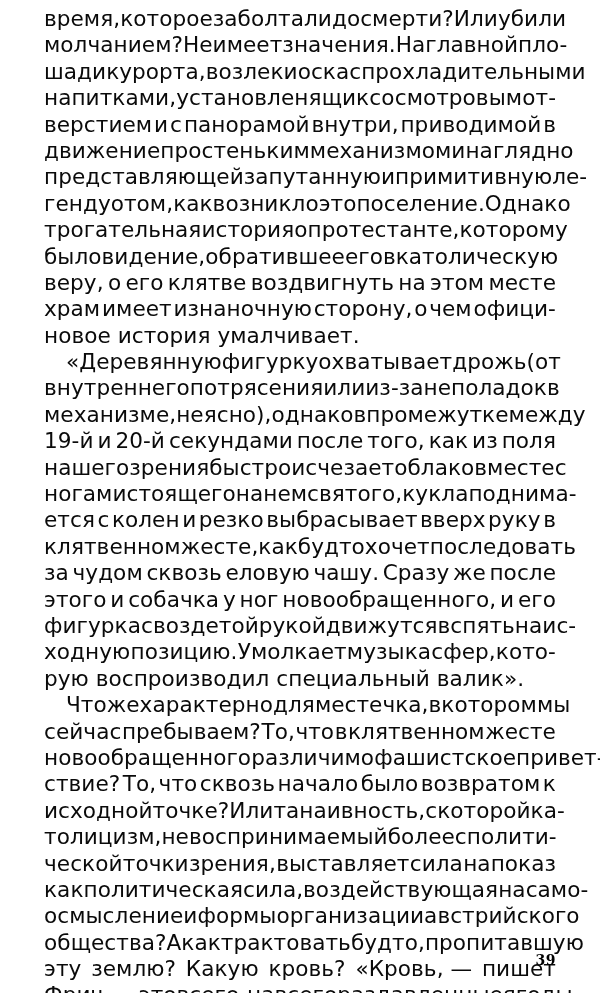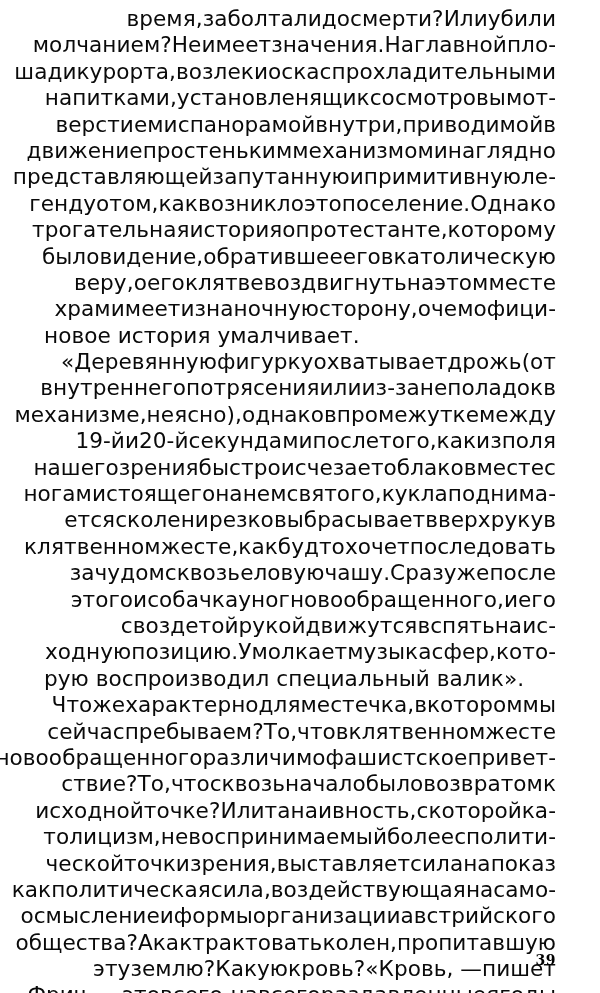--- a/index.html
+++ b/index.html
@@ -47,21 +47,21 @@
     font-size: 21.6px;
     letter-spacing: 0.05px;
     white-space: nowrap;
     font-weight: 400;
     
   }
 
   
   .line.just {
     display: flex;
-    justify-content: flex-end;
+    justify-content: space-between;
     white-space: normal;
   }
   .line.just > span {
     white-space: pre;
   }
 
   
   .line.last {
     display: block;
     text-align: left;
@@ -89,20 +89,21 @@
 </style>
 </head>
 <body style="background: rgb(255, 255, 255); color: rgb(10, 10, 10);">
 
 <div id="page" style="background: rgb(255, 255, 255);">
 
   <div id="textblock">
       <div class="para">
         <div class="line just">
           <span>время,</span>
+          <span>которое</span>
           <span>заболтали</span>
           <span>до</span>
           <span>смерти?</span>
           <span>Или</span>
           <span>убили</span>
         </div>
         <div class="line just">
           <span>молчанием?</span>
           <span>Не</span>
           <span>имеет</span>
@@ -283,20 +284,21 @@
           <span>этого</span>
           <span>и</span>
           <span>собачка</span>
           <span>у</span>
           <span>ног</span>
           <span>новообращенного,</span>
           <span>и</span>
           <span>его</span>
         </div>
         <div class="line just">
+          <span>фигурка</span>
           <span>с</span>
           <span>воздетой</span>
           <span>рукой</span>
           <span>движутся</span>
           <span>вспять</span>
           <span>на</span>
           <span>ис-</span>
         </div>
         <div class="line just">
           <span>ходную</span>
@@ -383,21 +385,21 @@
           <span>и</span>
           <span>формы</span>
           <span>организации</span>
           <span>австрийского</span>
         </div>
         <div class="line just">
           <span>общества?</span>
           <span>А</span>
           <span>как</span>
           <span>трактовать</span>
-          <span>колен,</span>
+          <span>будто,</span>
           <span>пропитавшую</span>
         </div>
         <div class="line just">
           <span>эту</span>
           <span>землю?</span>
           <span>Какую</span>
           <span>кровь?</span>
           <span>«Кровь, —</span>
           <span>пишет</span>
         </div>

